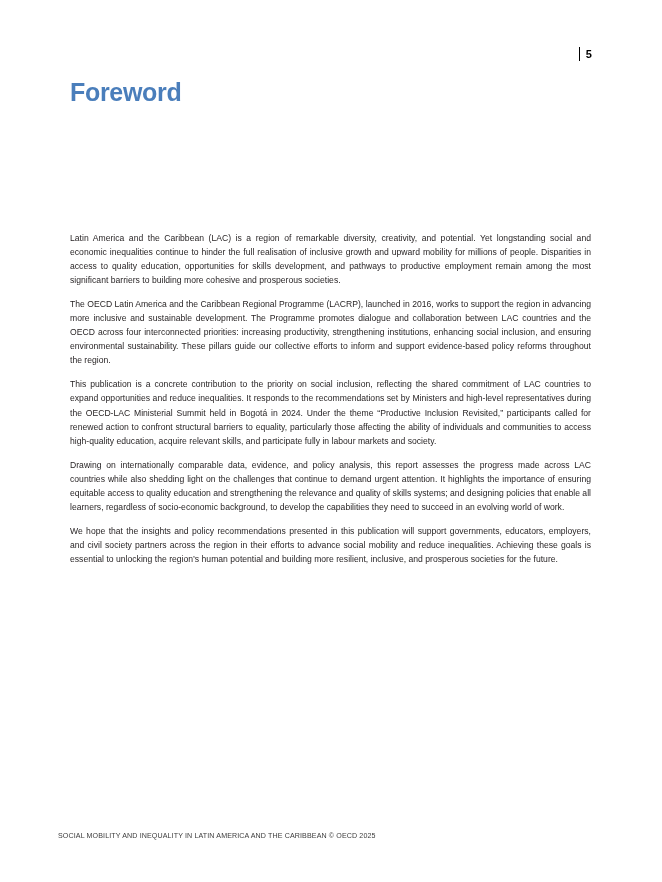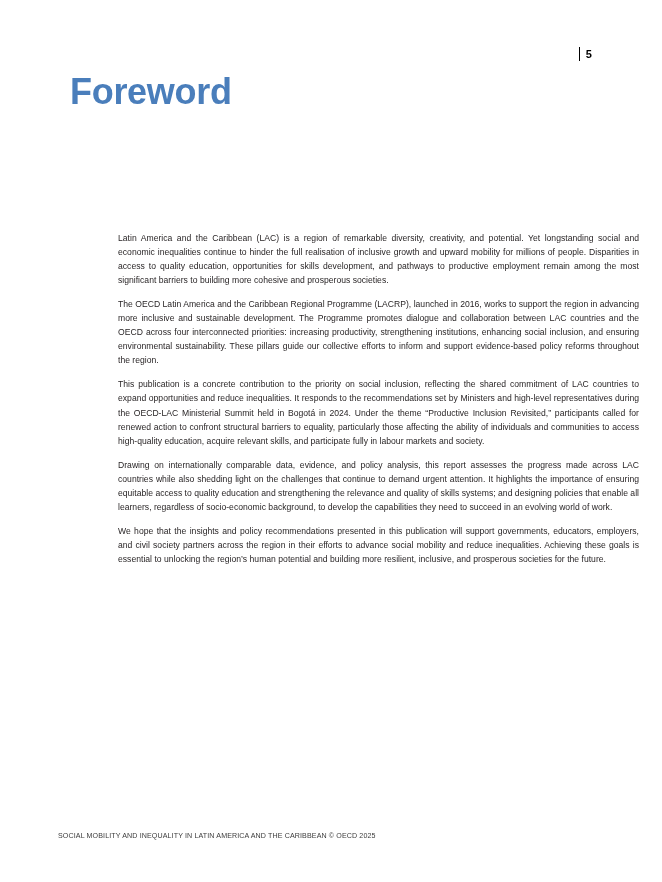--- a/index.html
+++ b/index.html
@@ -31,33 +31,32 @@
     color: #000000;
     letter-spacing: 0.2px;
     line-height: 14px;
     padding-left: 6px;
     border-left: 1.6px solid #000000;
   }
   .title {
     position: absolute;
     top: 74px;
     left: 70px;
-    font-size: 36px;
+    font-size: 25px;
     font-weight: bold;
     color: #4a7ebb;
     letter-spacing: -0.3px;
     line-height: 36px;
     margin: 0;
   }
   .body-copy {
     position: absolute;
     top: 231px;
     left: 70px;
     width: 521px;
-    margin-left: 48px;
   }
   .body-copy p {
     margin: 0 0 10px 0;
     font-size: 8.6px;
     line-height: 14.05px;
     text-align: justify;
     text-justify: inter-word;
     color: #231f20;
     letter-spacing: 0.01px;
   }

